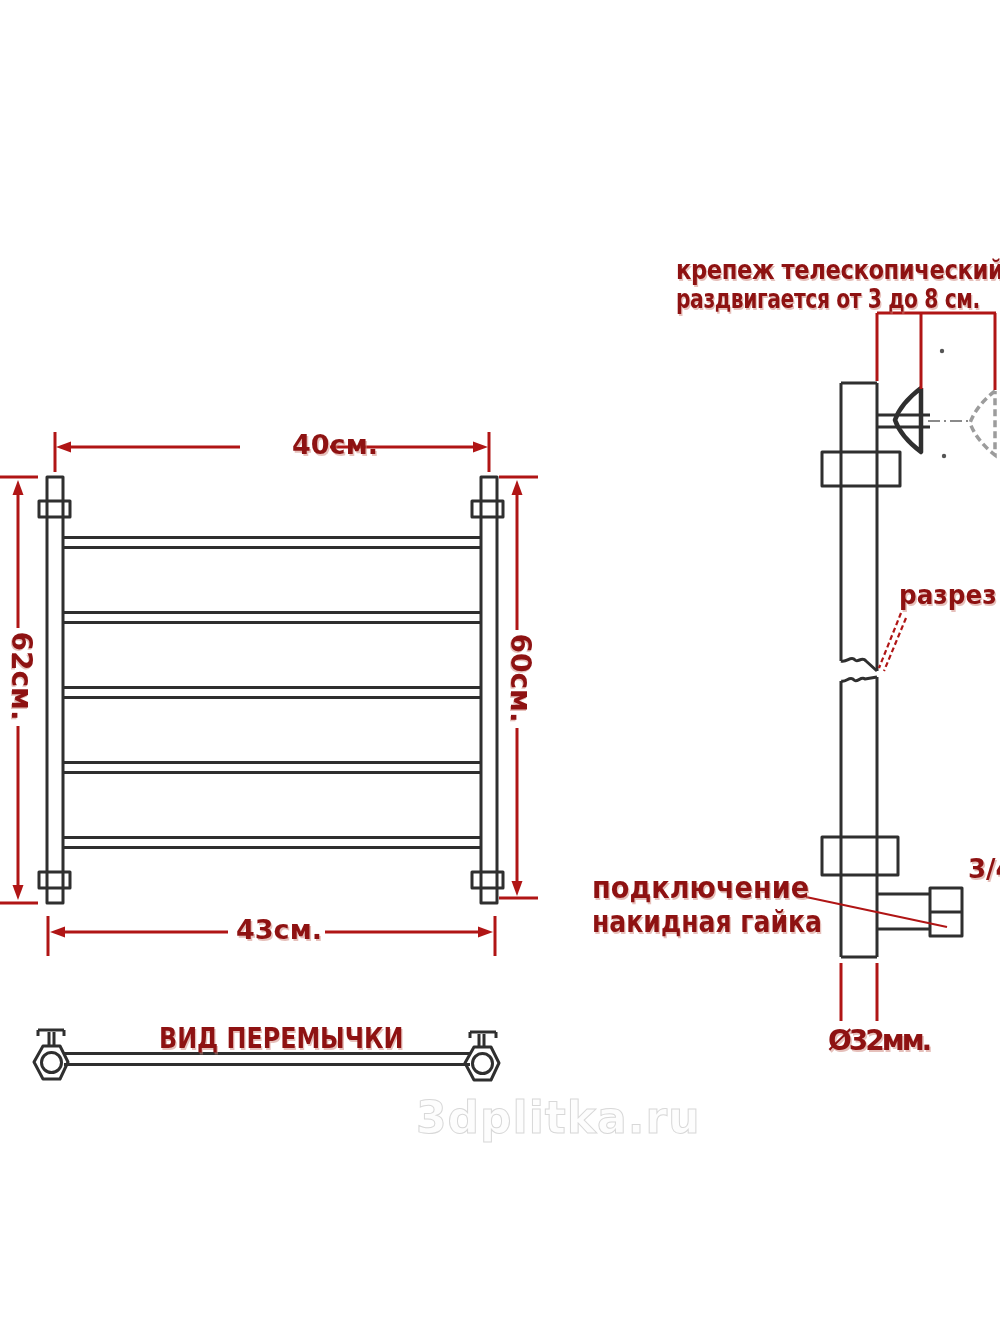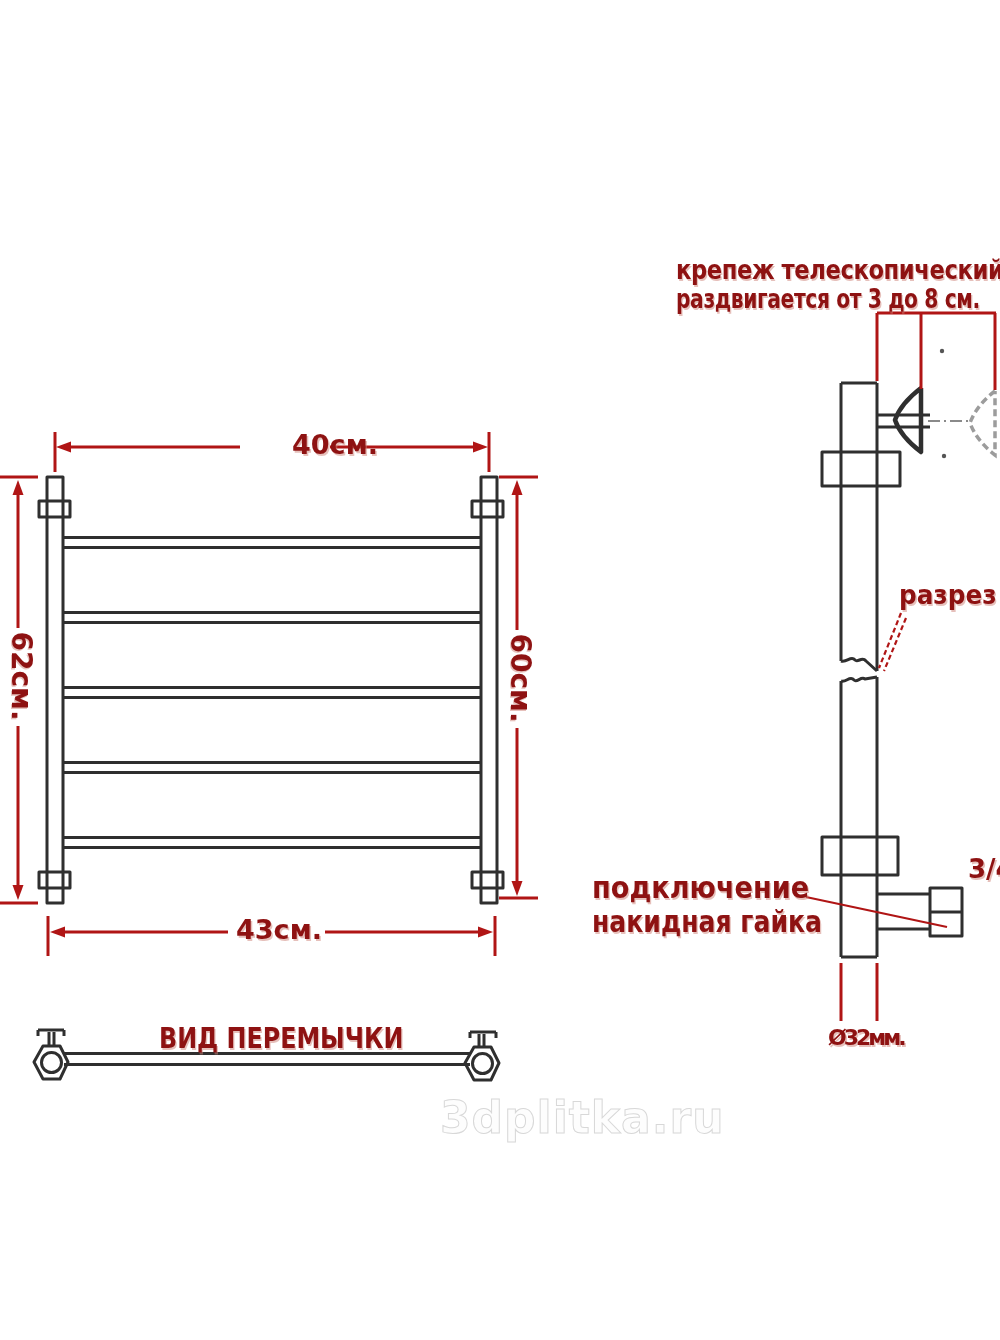--- a/index.html
+++ b/index.html
@@ -23,21 +23,21 @@
   .ghost{stroke:var(--ghost-gray);fill:none;stroke-width:3.5;stroke-dasharray:7 4;}
   .cline{stroke:#8a8a8a;fill:none;stroke-width:2;stroke-dasharray:12 4 2 4;}
   .dot{fill:#555;stroke:none;}
   .label{
     position:absolute;color:var(--text-red);font-weight:bold;line-height:1.05;
     white-space:nowrap;text-shadow:1.5px 1.5px 0 rgba(205,130,120,0.5);
   }
   .cx{transform-origin:0 0;}
   .rot{transform:rotate(90deg);transform-origin:50% 50%;text-align:center;}
   #watermark{
-    position:absolute;left:440px;top:1092px;font-size:44px;font-weight:bold;
+    position:absolute;left:416px;top:1092px;font-size:44px;font-weight:bold;
     color:var(--watermark-gray);
     -webkit-text-stroke:1px #d8d8d8;-webkit-text-fill-color:#fdfdfd;
     letter-spacing:1px;
   }
 </style>
 </head>
 <body>
 
 <div id="canvas">
 
@@ -194,19 +194,19 @@
   <div class="label rot" style="left:-37px;top:658px;width:110px;height:36px;font-size:28px;">62см.</div>
   <div class="label rot" style="left:462px;top:660px;width:110px;height:36px;font-size:28px;">60см.</div>
 
   <div class="label cx" style="left:899px;top:582px;font-size:26px;transform:scaleX(0.95);">разрез</div>
 
   <div class="label cx" style="left:592px;top:871px;font-size:31px;transform:scaleX(0.875);">подключение</div>
   <div class="label cx" style="left:592px;top:905px;font-size:31px;transform:scaleX(0.81);">накидная гайка</div>
 
   <div class="label" style="left:920px;top:856px;font-size:26px;margin-left:48px;">3/4</div>
 
-  <div class="label" style="left:828px;top:1026px;font-size:22px;letter-spacing:-3px;">Ø32мм.</div>
+  <div class="label" style="left:828px;top:1026px;font-size:28px;letter-spacing:-3px;">Ø32мм.</div>
 
   <div class="label cx" style="left:159px;top:1024px;font-size:28px;transform:scaleX(0.85);">ВИД ПЕРЕМЫЧКИ</div>
 
   <div id="watermark">3dplitka.ru</div>
 
 </div>
 
 </body></html>

